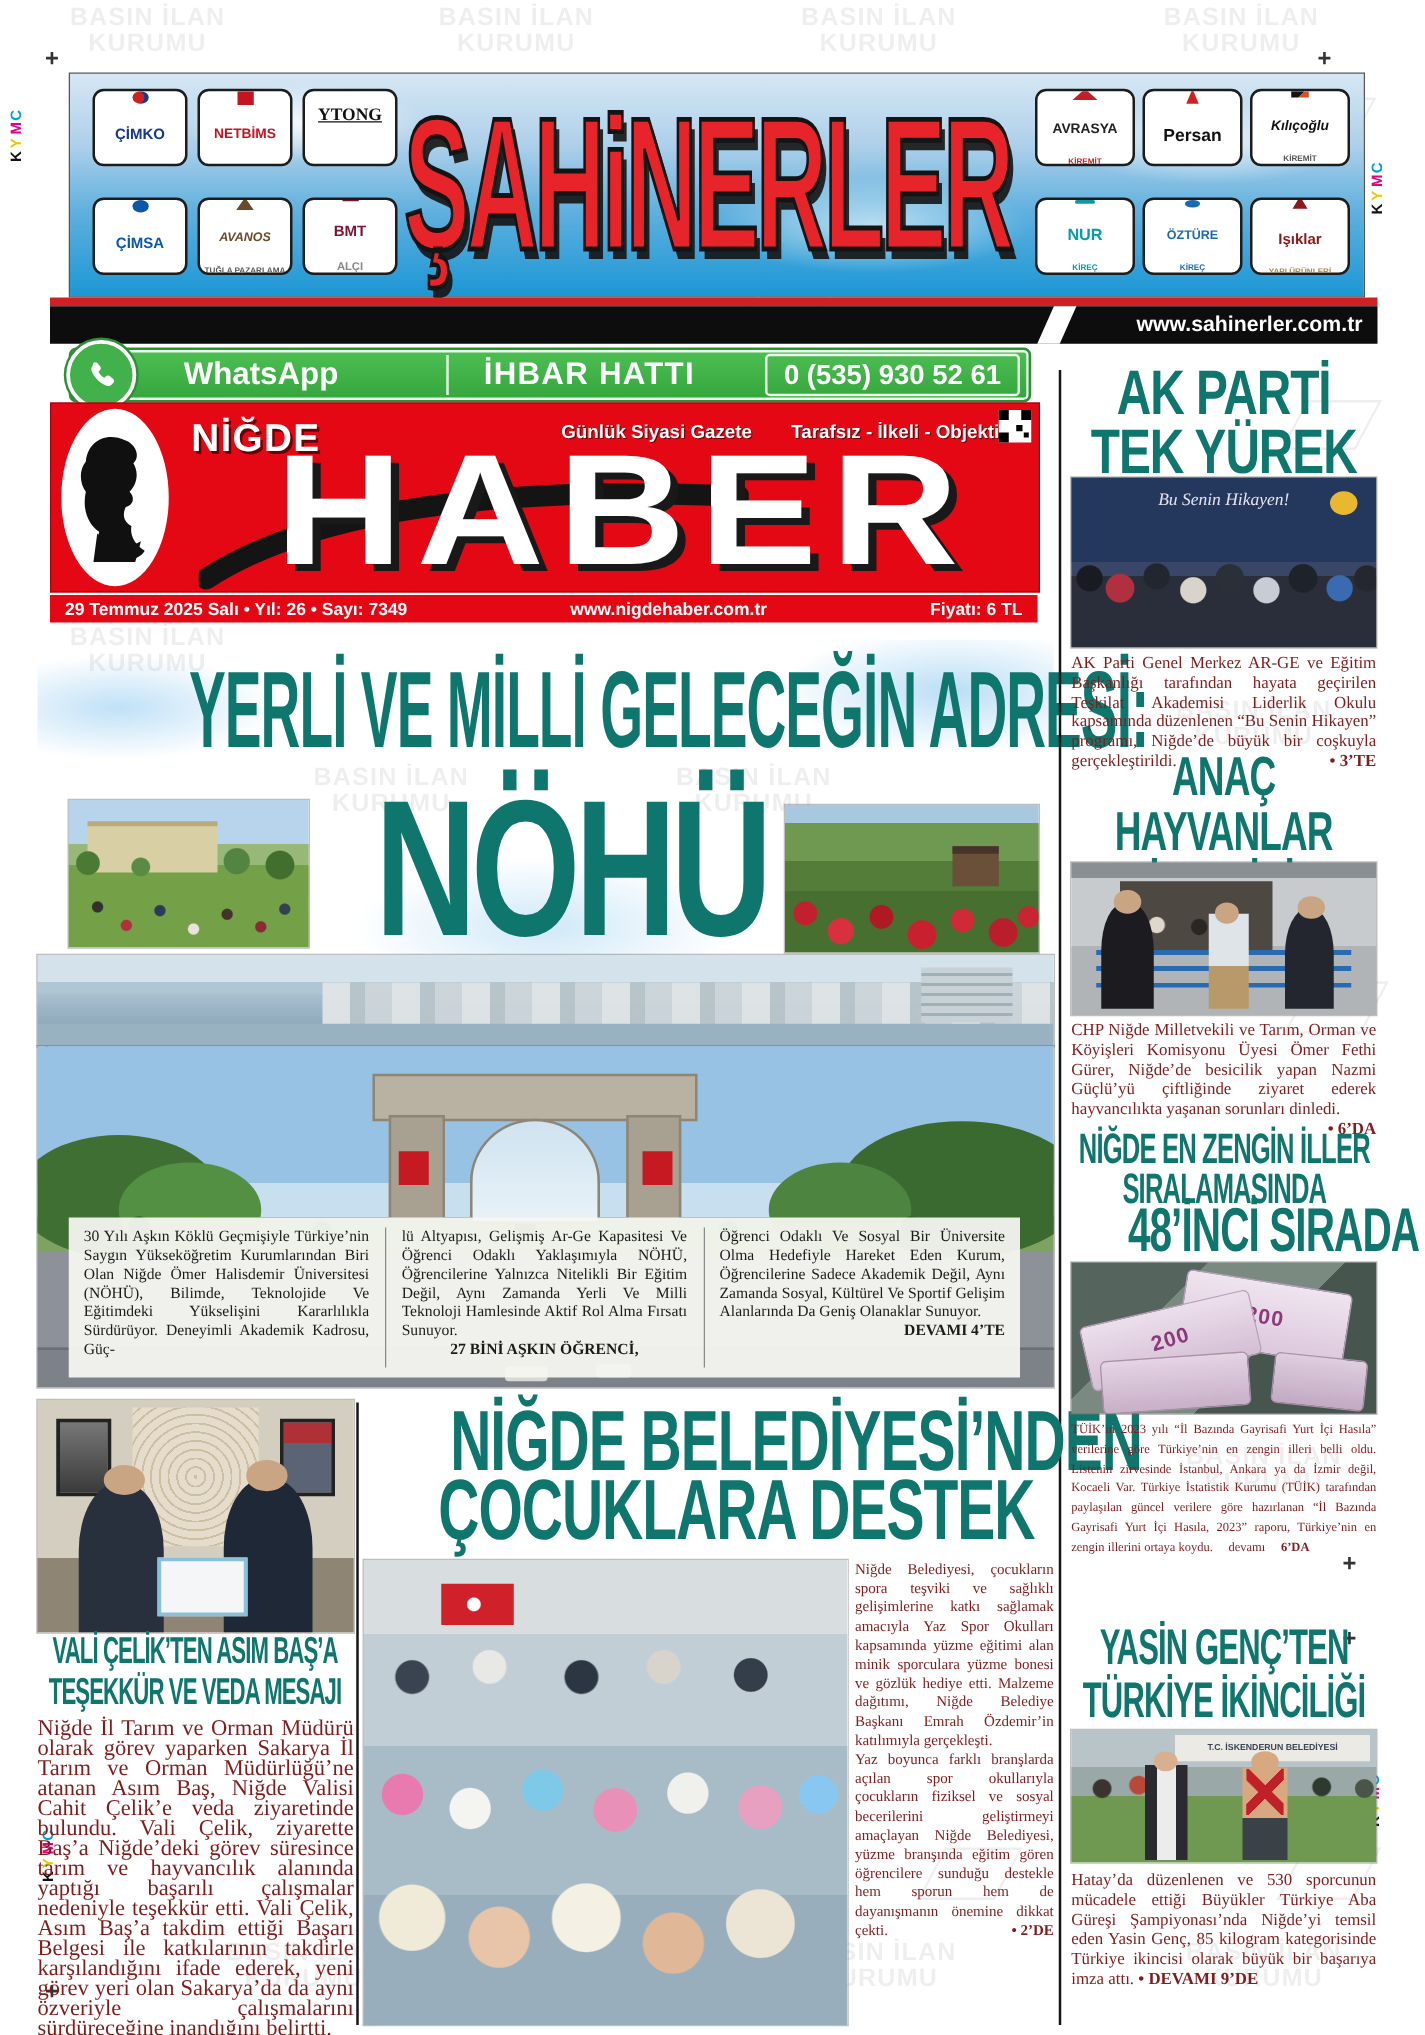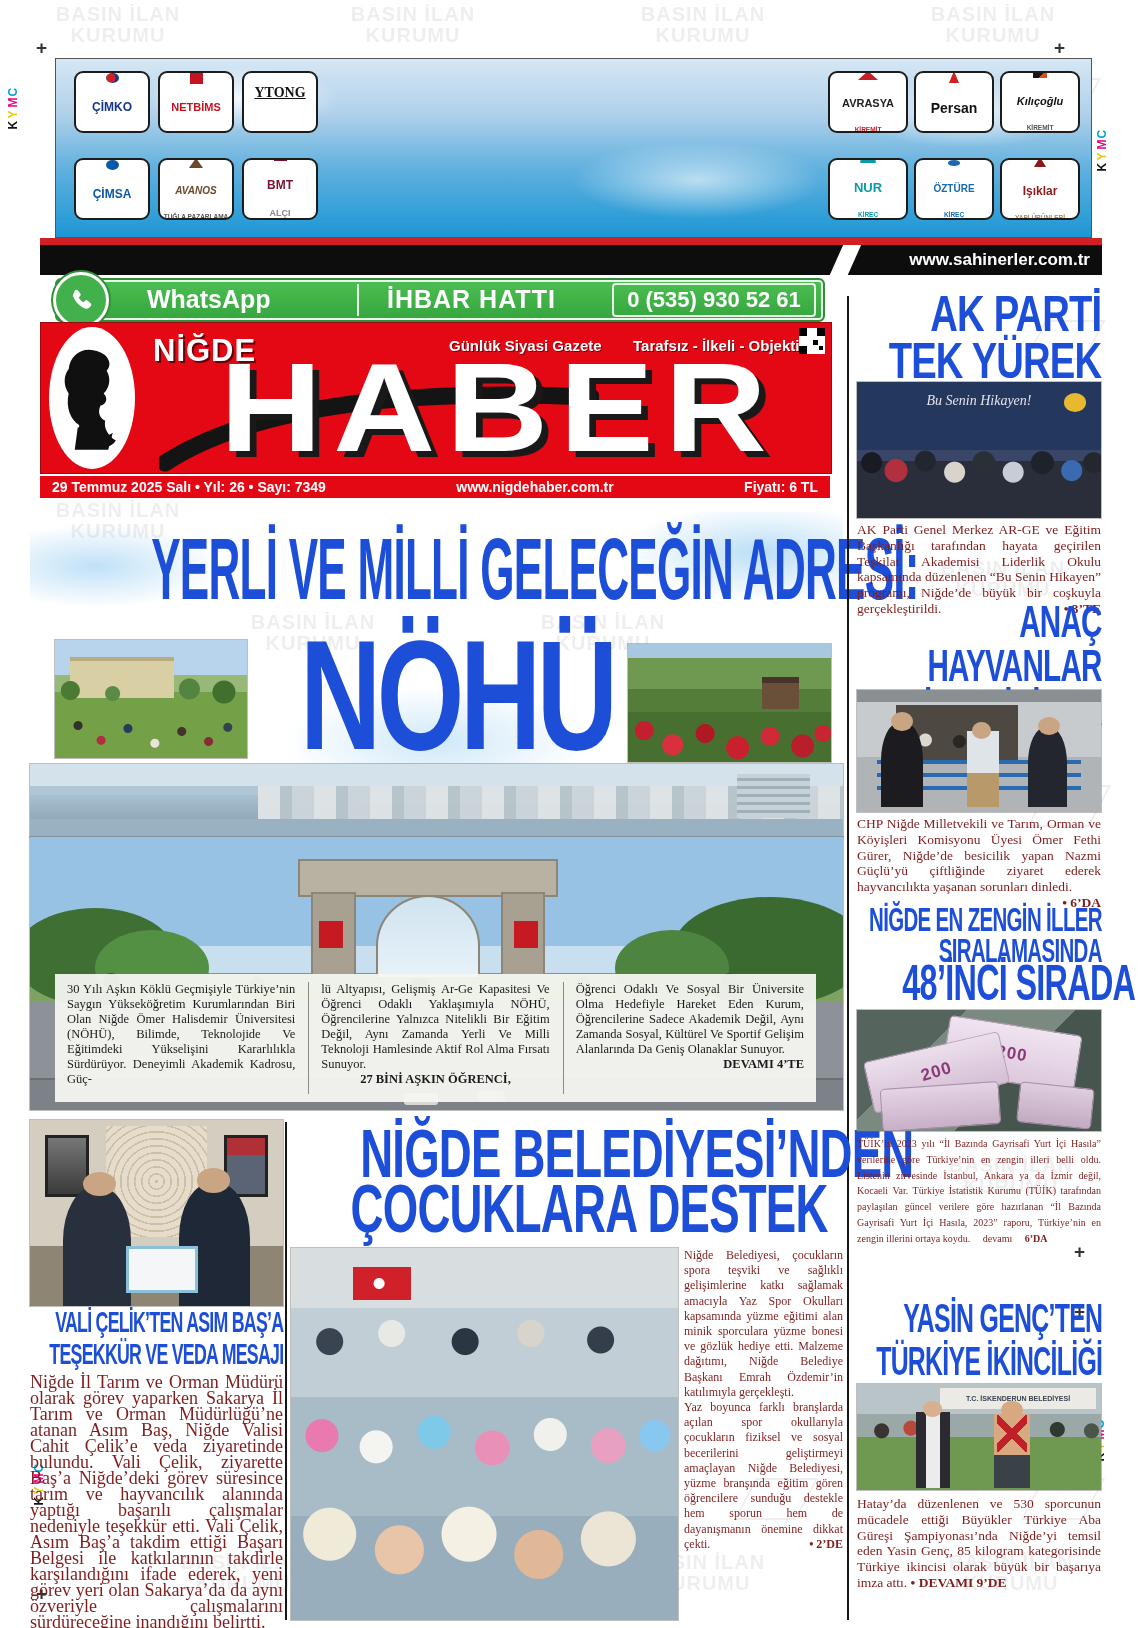--- a/index.html
+++ b/index.html
@@ -8,21 +8,21 @@
   .abs{position:absolute}
   .ph{position:absolute;overflow:hidden;box-shadow:0 0 0 1px rgba(110,110,110,.45)}
   .ph>div{position:absolute}
   .wm{position:absolute;width:126px;color:#223;opacity:.07;font-weight:bold;
       font-size:20px;line-height:1.05;text-align:center;letter-spacing:1px;pointer-events:none}
   .b3d{position:absolute;border:2px solid #8a8a8a;opacity:.14;transform:skewX(-28deg)}
   .reg{position:absolute;font-size:19px;color:#333;font-weight:bold;line-height:1}
   .cmykv{position:absolute;display:flex;flex-direction:column;font-weight:bold;font-size:12px;line-height:11px}
   .cmykv span{transform:rotate(-90deg)}
   .c0{color:#00a0dd}.c1{color:#e6007e}.c2{color:#e8c800}.c3{color:#111}
-  .ttl{position:absolute;font-weight:bold;color:#1d4ed8;text-align:right;
+  .ttl{position:absolute;font-weight:bold;color:#0f766e;text-align:center;
        font-family:"Liberation Sans",sans-serif;letter-spacing:-1px}
   .lbox{position:absolute;background:#fff;border:2px solid #1c1c1c;border-radius:9px;
         display:flex;flex-direction:column;align-items:center;justify-content:center;gap:18px;overflow:hidden}
   .lname{font-weight:bold;font-size:12px;letter-spacing:0;line-height:1}
   .lsub{font-size:6.5px;font-weight:bold;color:#555;line-height:1}
   .licon{display:block}
   .lcol{flex:1;font:12.5px/15px "Liberation Serif",serif;text-align:justify;color:#1a1a1a}
   .lcol+.lcol{border-left:1px solid #8a8a8a;padding-left:12px}
   .sbody{position:absolute;font-family:"Liberation Serif",serif;text-align:justify;color:#7f1d1d}
   .more{font-weight:bold;white-space:nowrap}
@@ -123,20 +123,25 @@
     <span class="licon" style="width:0;height:0;border-left:7px solid transparent;border-right:7px solid transparent;border-bottom:10px solid #6a4a2a"></span>
     <span class="lname" style="color:#6a4a2a;font-size:10px;font-style:italic">AVANOS</span>
     <span class="lsub">TUĞLA PAZARLAMA</span>
   </div>
   <div class="lbox" style="left:186px;top:99px;width:72px;height:58px">
     <span class="licon" style="width:13px;height:13px;background:#7a1430"></span>
     <span class="lname" style="color:#7a1430">BMT</span>
     <span class="lsub" style="font-size:9px;color:#888">ALÇI</span>
   </div>
 
+  <div class="abs" style="left:252px;top:4px;width:516px;height:168px;display:flex;align-items:center;justify-content:center">
+    <span style="font-size:116px;font-weight:bold;color:#e8242b;white-space:nowrap;letter-spacing:-4px;
+                 transform:scale(0.68,1.3);-webkit-text-stroke:3px #141414;
+                 text-shadow:5px 6px 0 rgba(20,20,20,.9)">ŞAHiNERLER</span>
+  </div>
 
   <div class="lbox" style="left:772px;top:12px;width:76px;height:58px">
     <span class="licon" style="width:0;height:0;border-left:10px solid transparent;border-right:10px solid transparent;border-bottom:9px solid #c22026"></span>
     <span class="lname" style="color:#222;font-size:11px">AVRASYA</span>
     <span class="lsub" style="color:#c22026">KİREMİT</span>
   </div>
   <div class="lbox" style="left:858px;top:12px;width:76px;height:58px">
     <span class="licon" style="width:0;height:0;border-left:5px solid transparent;border-right:5px solid transparent;border-bottom:12px solid #d02020"></span>
     <span class="lname" style="color:#111;font-size:14px">Persan</span>
     <span class="lsub"></span>

